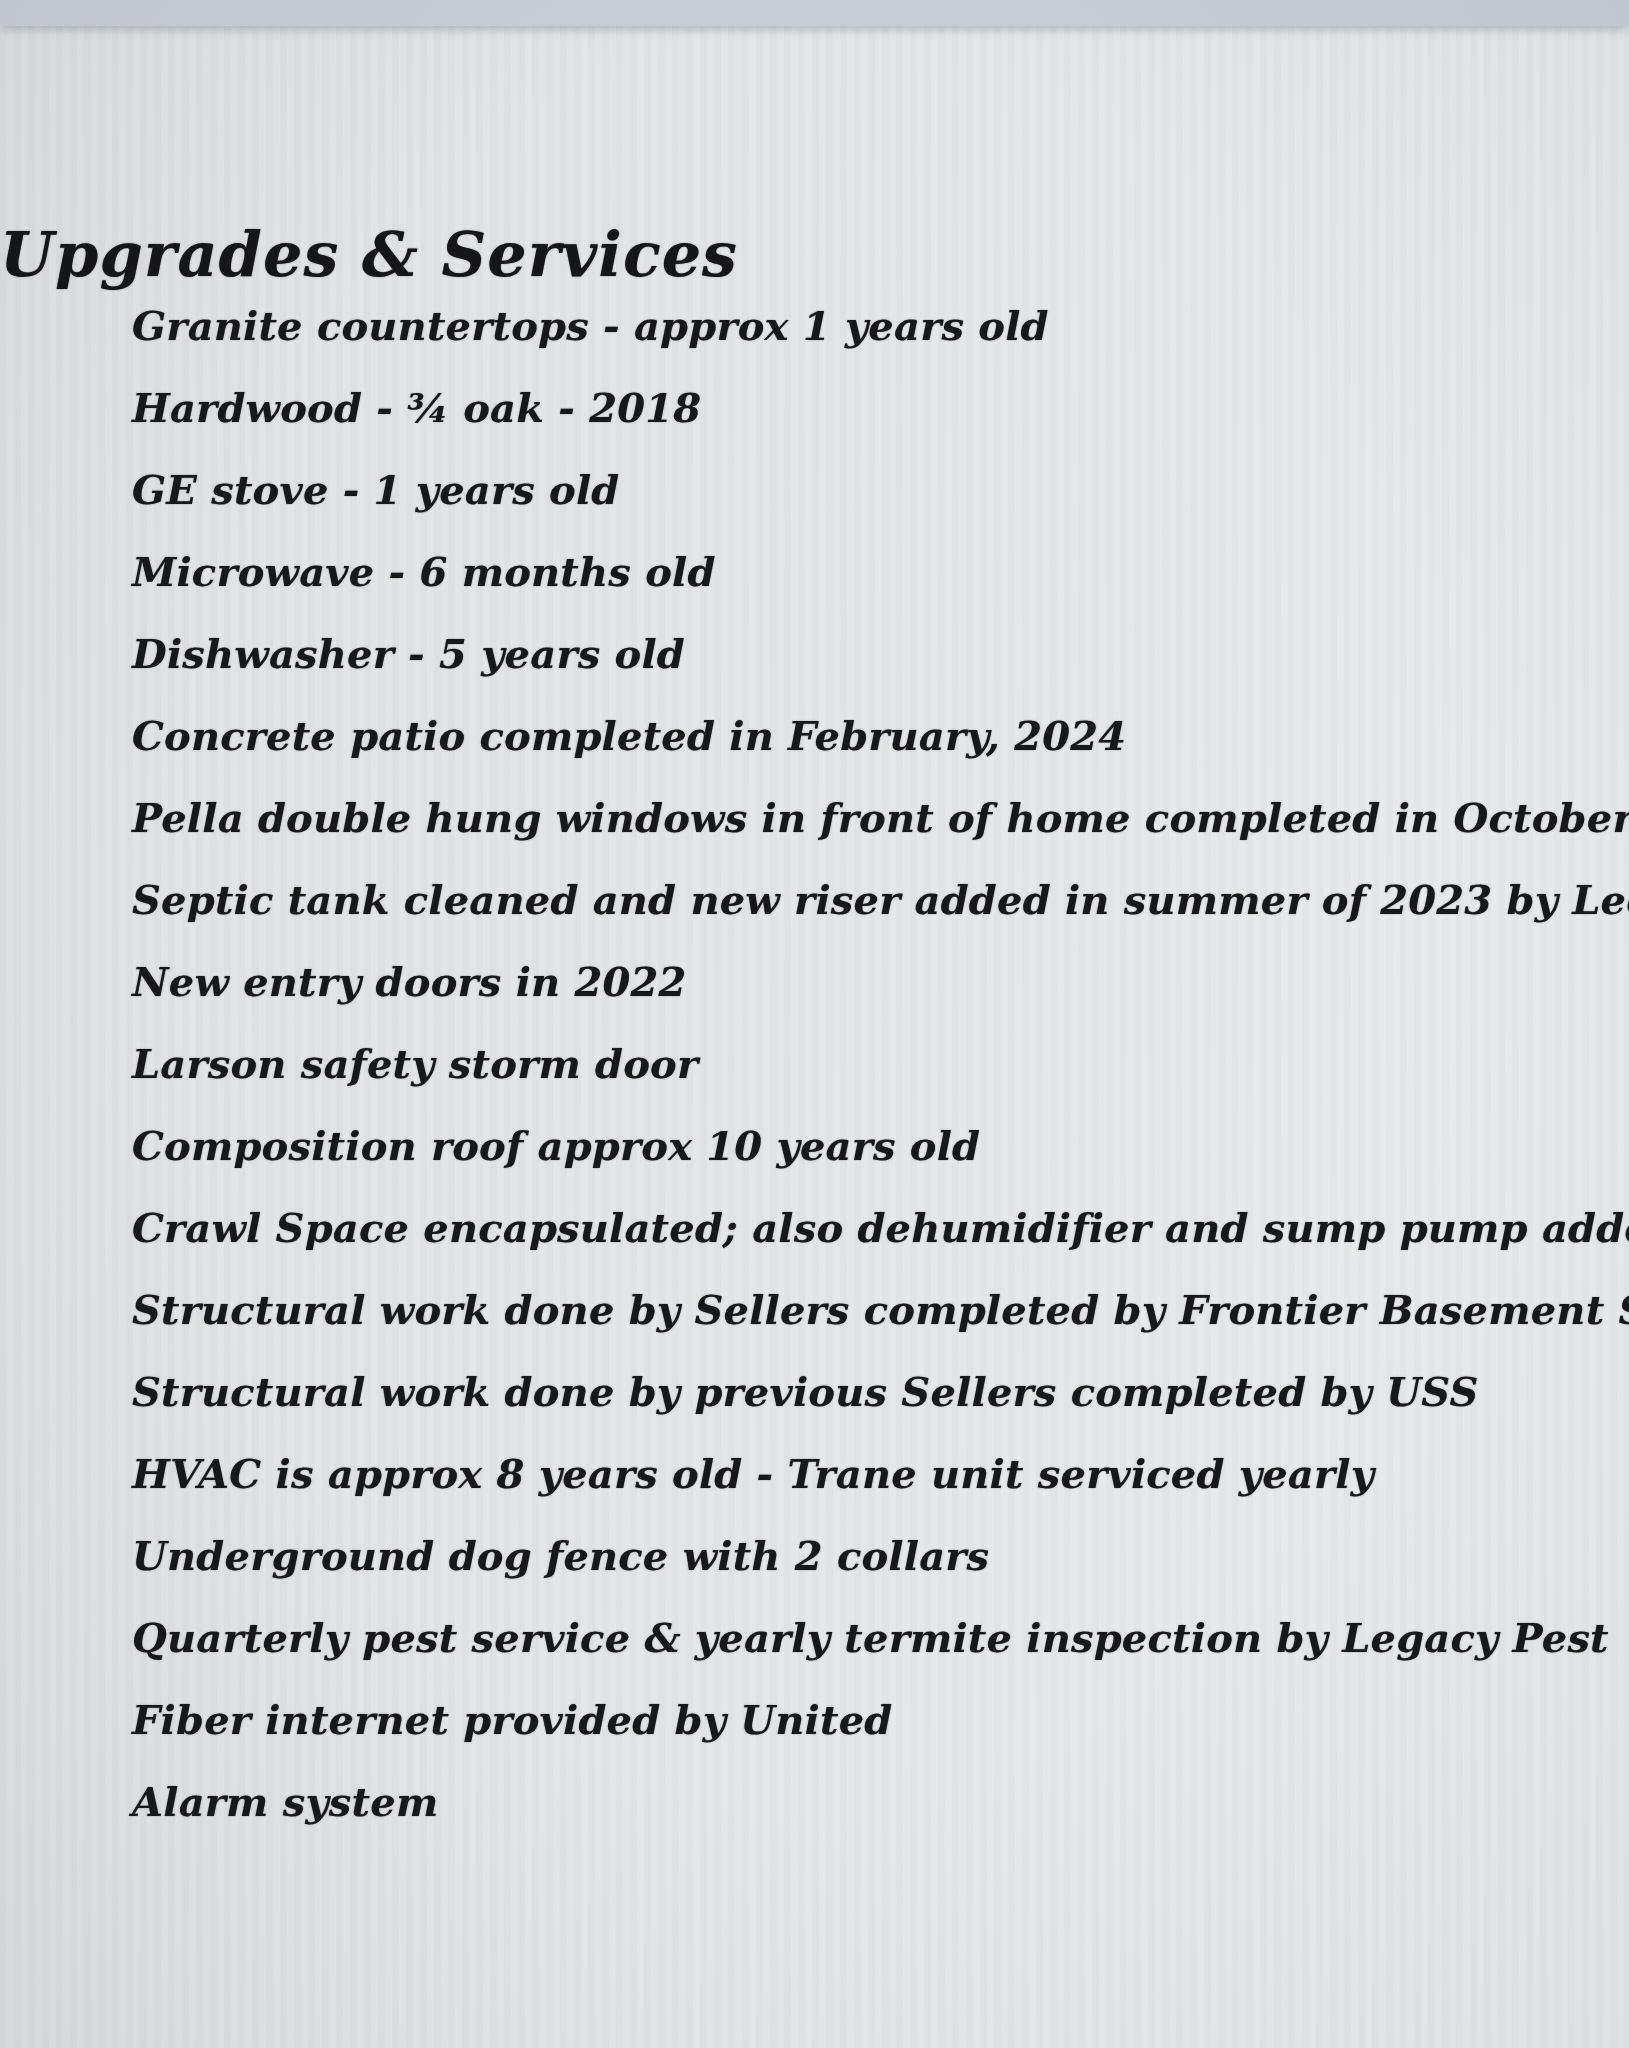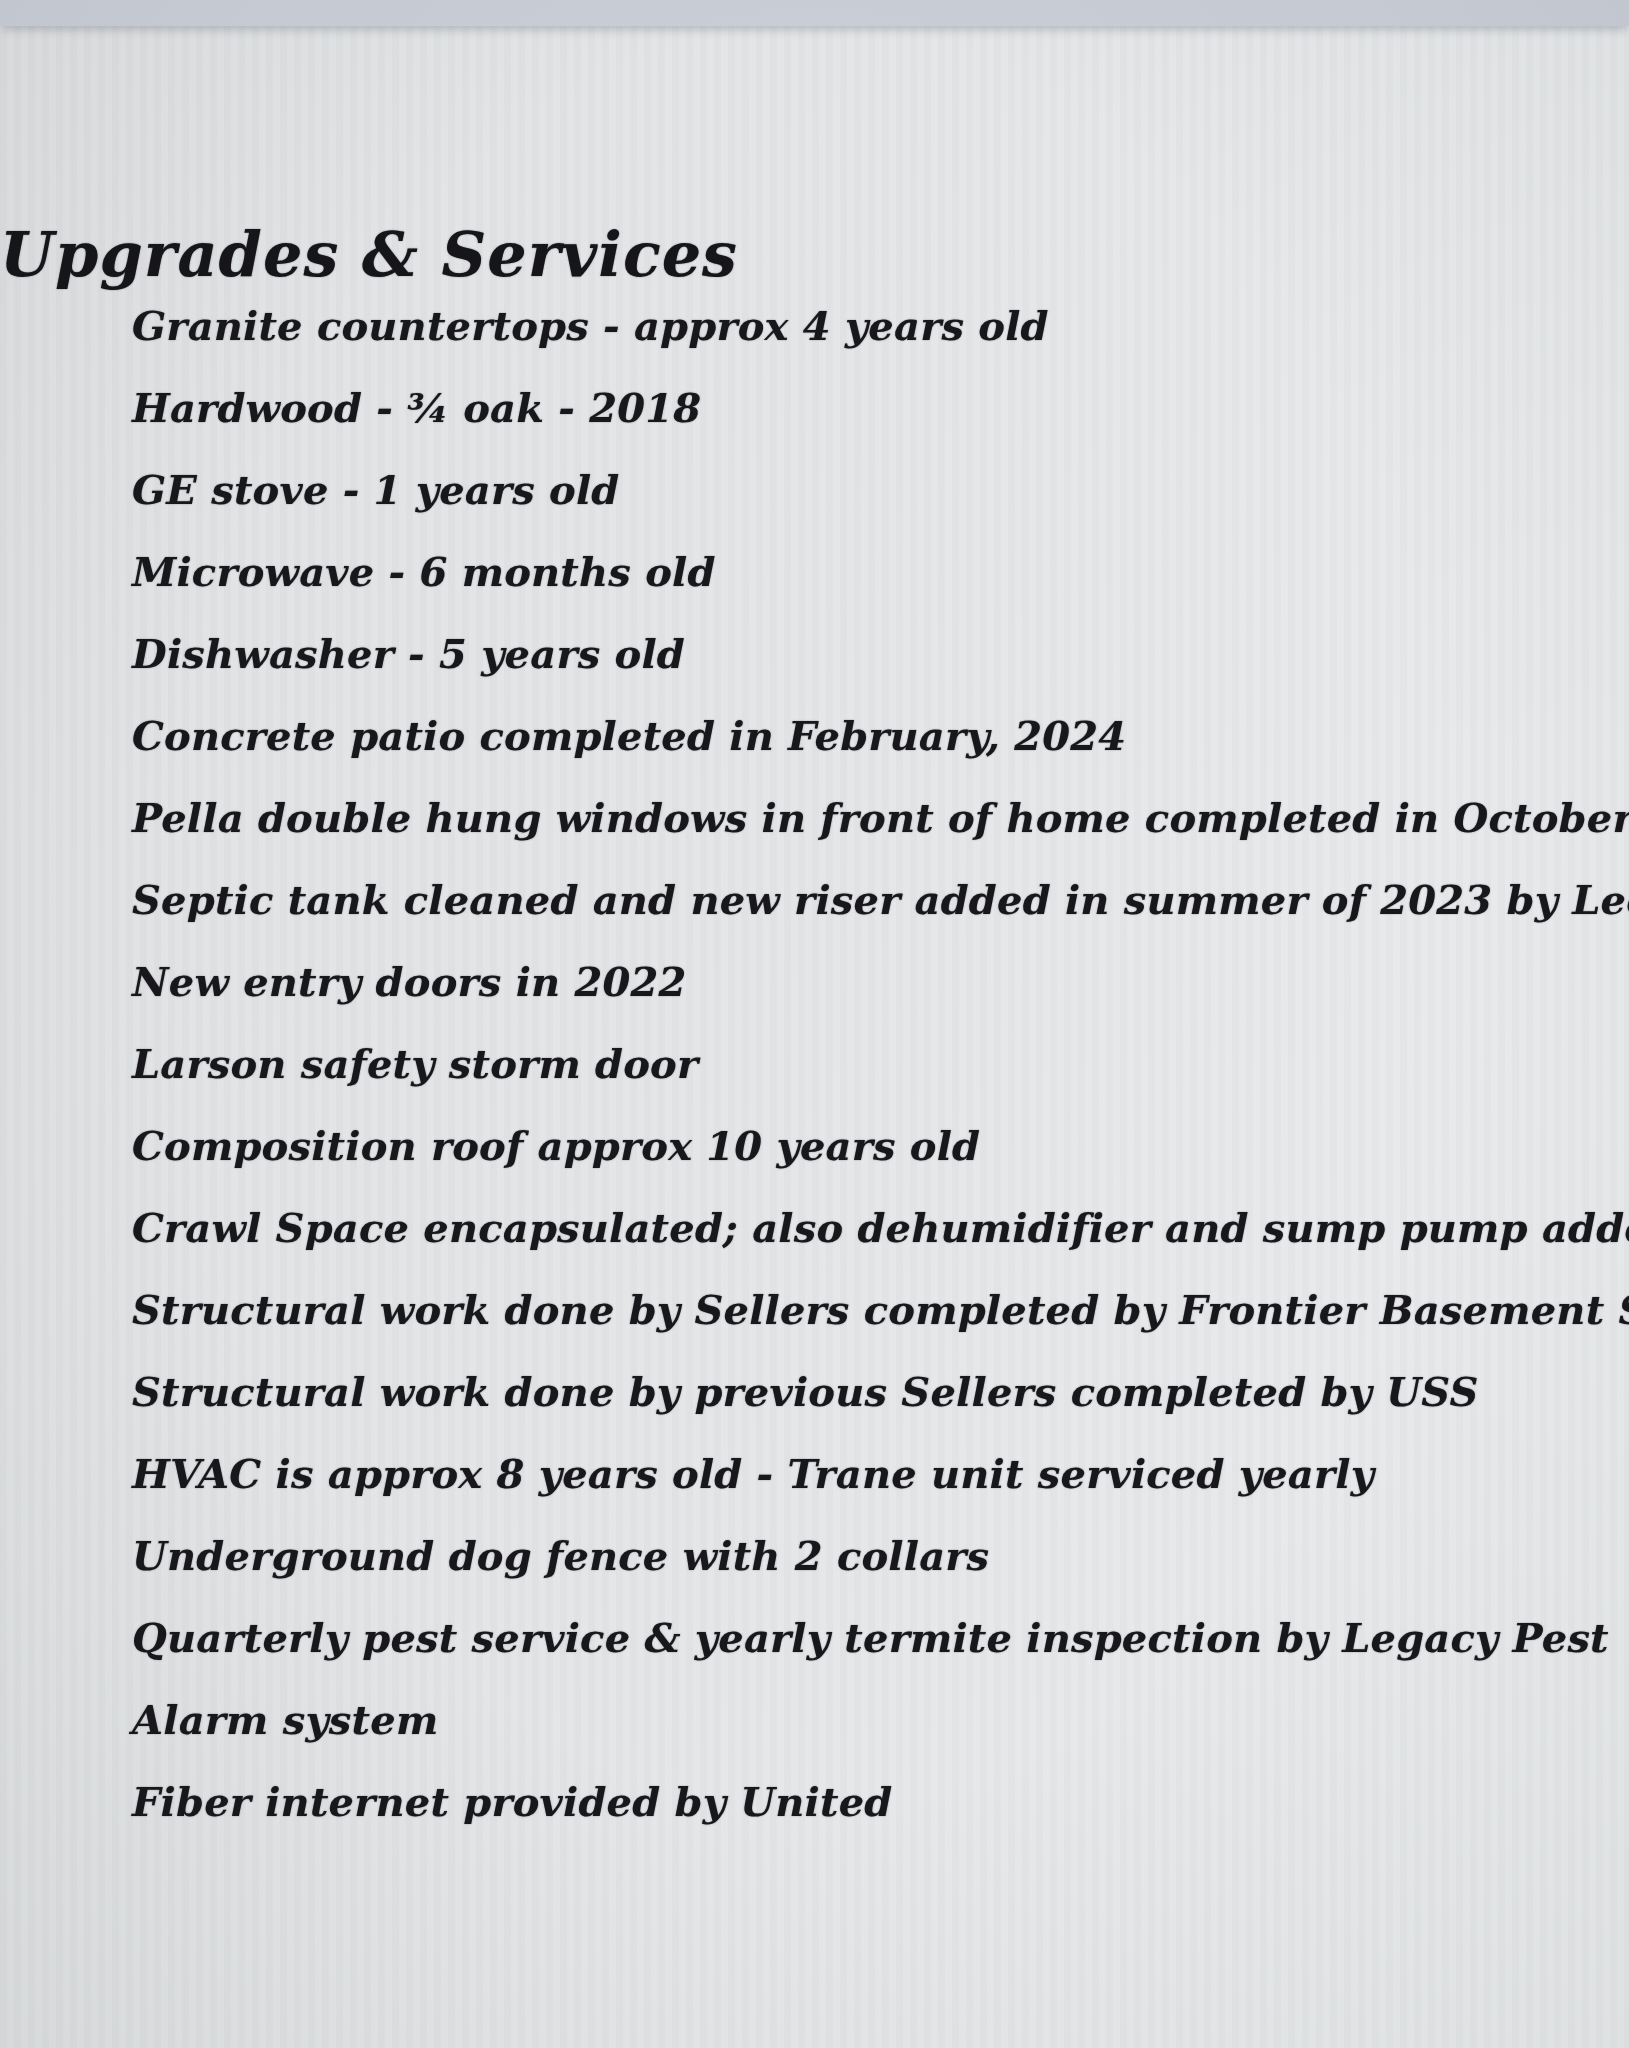--- a/index.html
+++ b/index.html
@@ -76,32 +76,32 @@
 </head>
 <body>
 
 <div class="page-bg"></div>
 <div class="top-edge"></div>
 <div class="page-vignette"></div>
 
 <h1 class="doc-title">Upgrades &amp; Services</h1>
 
 <ul class="upgrade-list">
-  <li>Granite countertops - approx 4 years old</li>
+  <li>Granite countertops - approx 1 years old</li>
   <li>Hardwood - ¾ oak - 2018</li>
   <li>GE stove - 1 years old</li>
   <li>Microwave - 6 months old</li>
   <li>Dishwasher - 5 years old</li>
   <li>Concrete patio completed in February, 2024</li>
   <li>Pella double hung windows in front of home completed in October, 2023</li>
   <li>Septic tank cleaned and new riser added in summer of 2023 by Lee Septic</li>
   <li>New entry doors in 2022</li>
   <li>Larson safety storm door</li>
   <li>Composition roof approx 10 years old</li>
   <li>Crawl Space encapsulated; also dehumidifier and sump pump added</li>
   <li>Structural work done by Sellers completed by Frontier Basement Systems</li>
   <li>Structural work done by previous Sellers completed by USS</li>
   <li>HVAC is approx 8 years old - Trane unit serviced yearly</li>
   <li>Underground dog fence with 2 collars</li>
   <li>Quarterly pest service &amp; yearly termite inspection by Legacy Pest</li>
+  <li>Fiber internet provided by United</li>
   <li>Alarm system</li>
-  <li>Fiber internet provided by United</li>
 </ul>
 
 </body></html>

